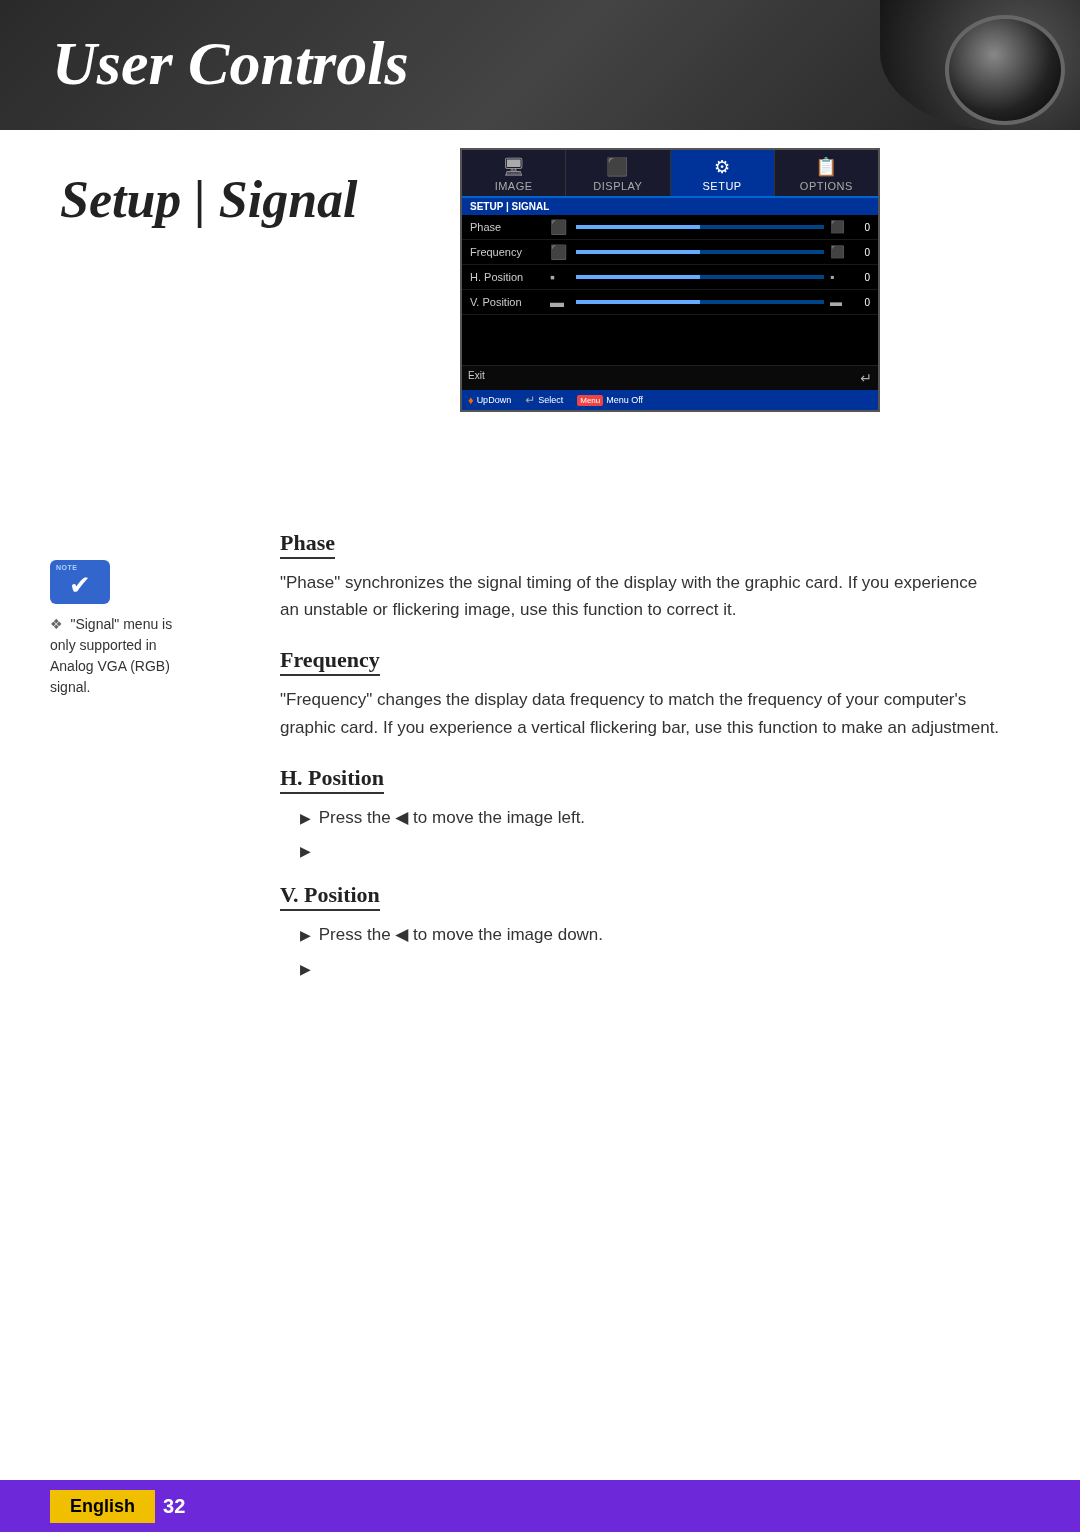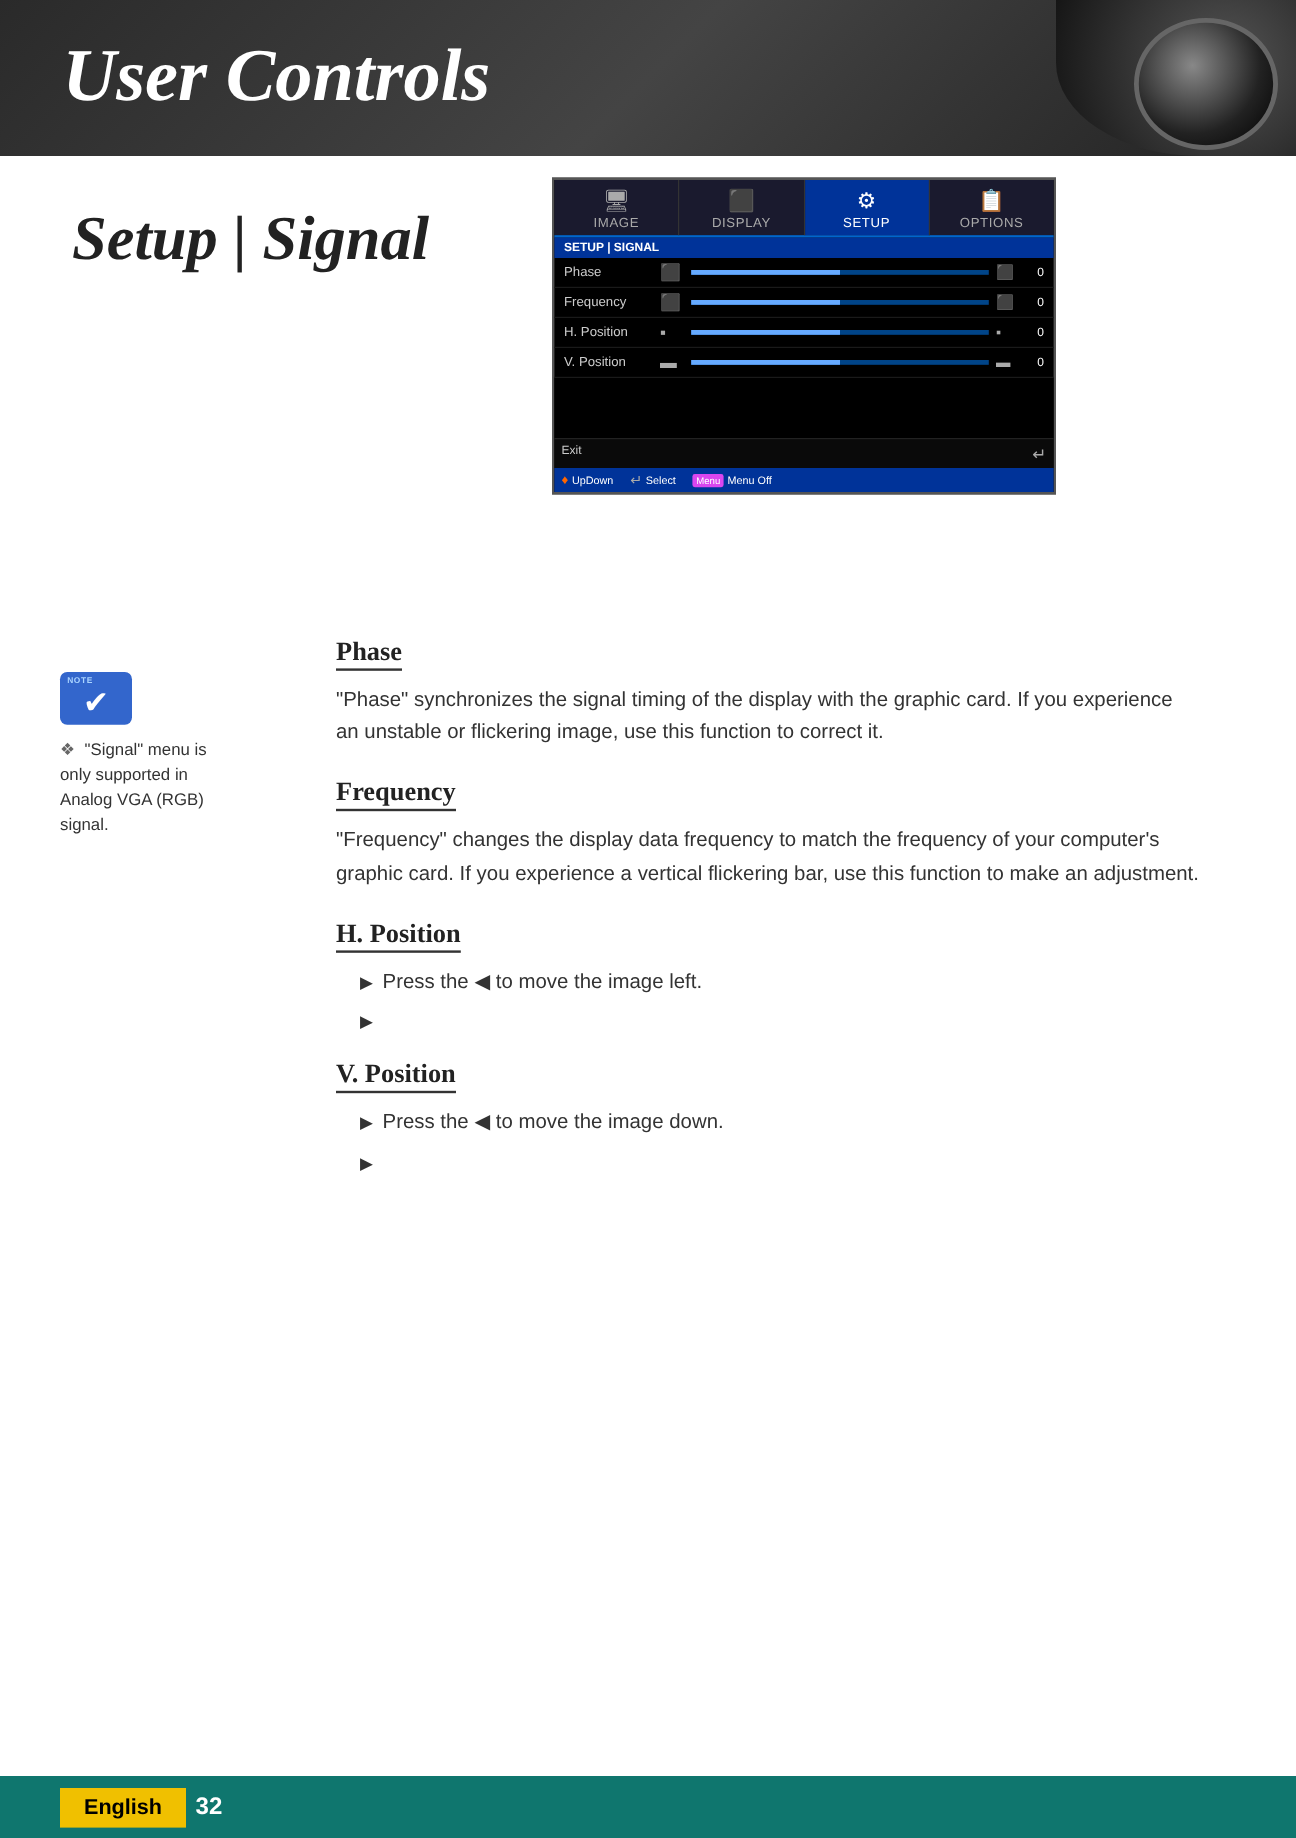--- a/index.html
+++ b/index.html
@@ -197,21 +197,21 @@
       font-size: 9px;
       margin-right: 14px;
     }
     .osd-bottom-icon {
       color: #ff6600;
       margin-right: 3px;
       font-size: 11px;
     }
     .osd-bottom-icon.enter { color: #aaa; font-size: 12px; }
     .osd-bottom-icon.menu-icon {
-      background: #d946ef;
+      background: #ef4444;
       color: #fff;
       font-size: 8px;
       padding: 1px 3px;
       border-radius: 2px;
       margin-right: 3px;
     }
 
     
     .note-box {
       position: absolute;
@@ -297,21 +297,21 @@
       margin-top: 3px;
     }
 
     
     .footer {
       position: absolute;
       bottom: 0;
       left: 0;
       width: 100%;
       height: 52px;
-      background: #0f766e;
+      background: #6d28d9;
       display: flex;
       align-items: center;
     }
     .footer-lang {
       background: #f0c000;
       color: #000;
       font-weight: bold;
       font-size: 18px;
       padding: 6px 20px;
       margin-left: 50px;

